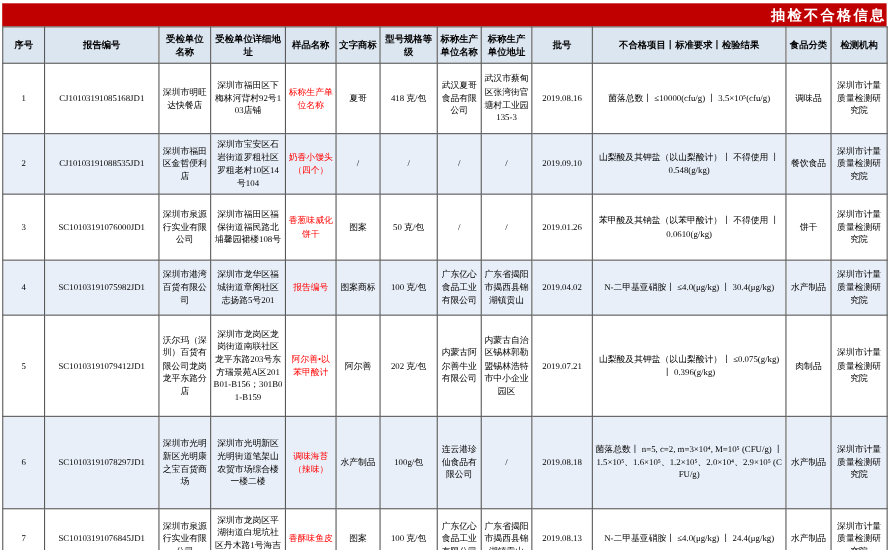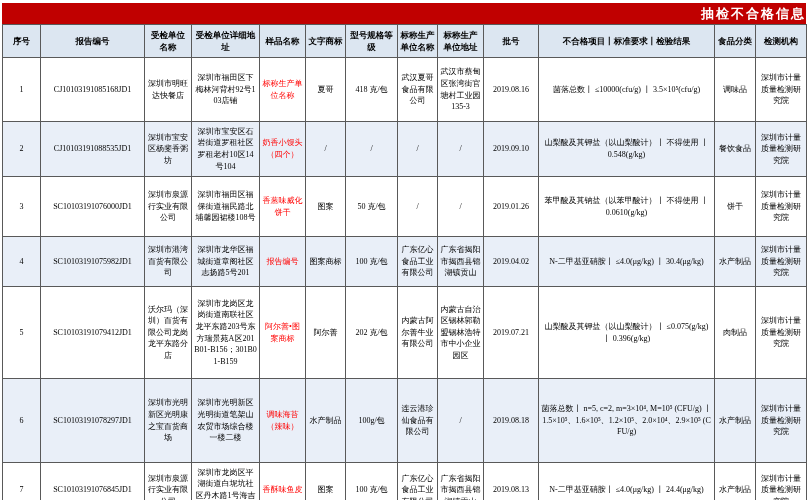--- a/index.html
+++ b/index.html
@@ -90,21 +90,21 @@
           <td>武汉夏哥食品有限公司</td>
           <td>武汉市蔡甸区张湾街官塘村工业园135-3</td>
           <td>2019.08.16</td>
           <td>菌落总数丨 ≤10000(cfu/g) 丨 3.5×10⁵(cfu/g)</td>
           <td>调味品</td>
           <td>深圳市计量质量检测研究院</td>
         </tr>
         <tr class="alt">
           <td>2</td>
           <td>CJ10103191088535JD1</td>
-          <td>深圳市宝安区杨斐香粥坊</td>
+          <td>深圳市福田区金哲便利店</td>
           <td>深圳市宝安区石岩街道罗租社区罗租老村10区14号104</td>
           <td class="highlight">奶香小馒头（四个）</td>
           <td>/</td>
           <td>/</td>
           <td>/</td>
           <td>/</td>
           <td>2019.09.10</td>
           <td>山梨酸及其钾盐（以山梨酸计）丨 不得使用 丨 0.548(g/kg)</td>
           <td>餐饮食品</td>
           <td>深圳市计量质量检测研究院</td>
@@ -137,21 +137,21 @@
           <td>2019.04.02</td>
           <td>N-二甲基亚硝胺丨 ≤4.0(μg/kg) 丨 30.4(μg/kg)</td>
           <td>水产制品</td>
           <td>深圳市计量质量检测研究院</td>
         </tr>
         <tr>
           <td>5</td>
           <td>SC10103191079412JD1</td>
           <td>沃尔玛（深圳）百货有限公司龙岗龙平东路分店</td>
           <td>深圳市龙岗区龙岗街道南联社区龙平东路203号东方瑞景苑A区201B01-B156；301B01-B159</td>
-          <td class="highlight">阿尔善•图案商标</td>
+          <td class="highlight">阿尔善•以苯甲酸计</td>
           <td>阿尔善</td>
           <td>202 克/包</td>
           <td>内蒙古阿尔善牛业有限公司</td>
           <td>内蒙古自治区锡林郭勒盟锡林浩特市中小企业园区</td>
           <td>2019.07.21</td>
           <td>山梨酸及其钾盐（以山梨酸计）丨 ≤0.075(g/kg) 丨 0.396(g/kg)</td>
           <td>肉制品</td>
           <td>深圳市计量质量检测研究院</td>
         </tr>
         <tr class="alt">

